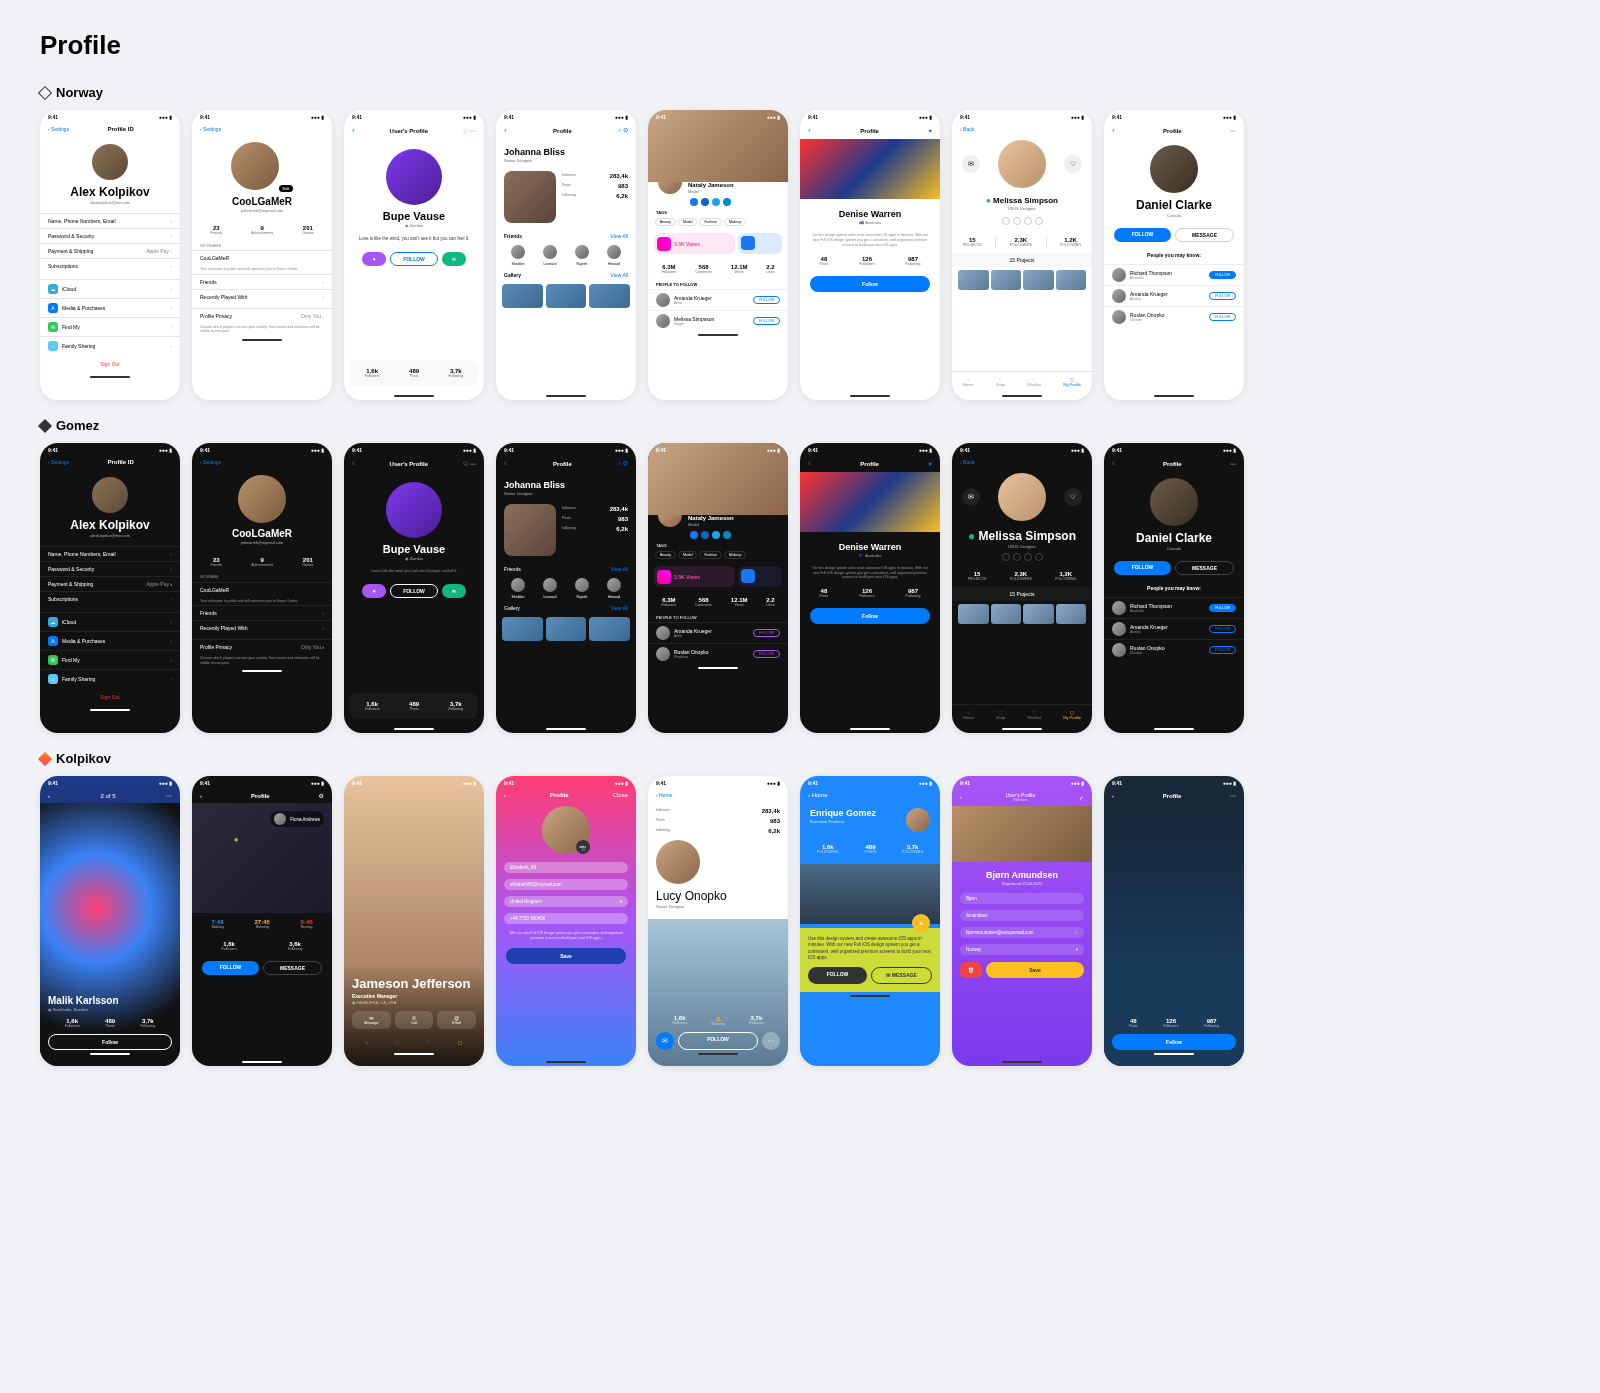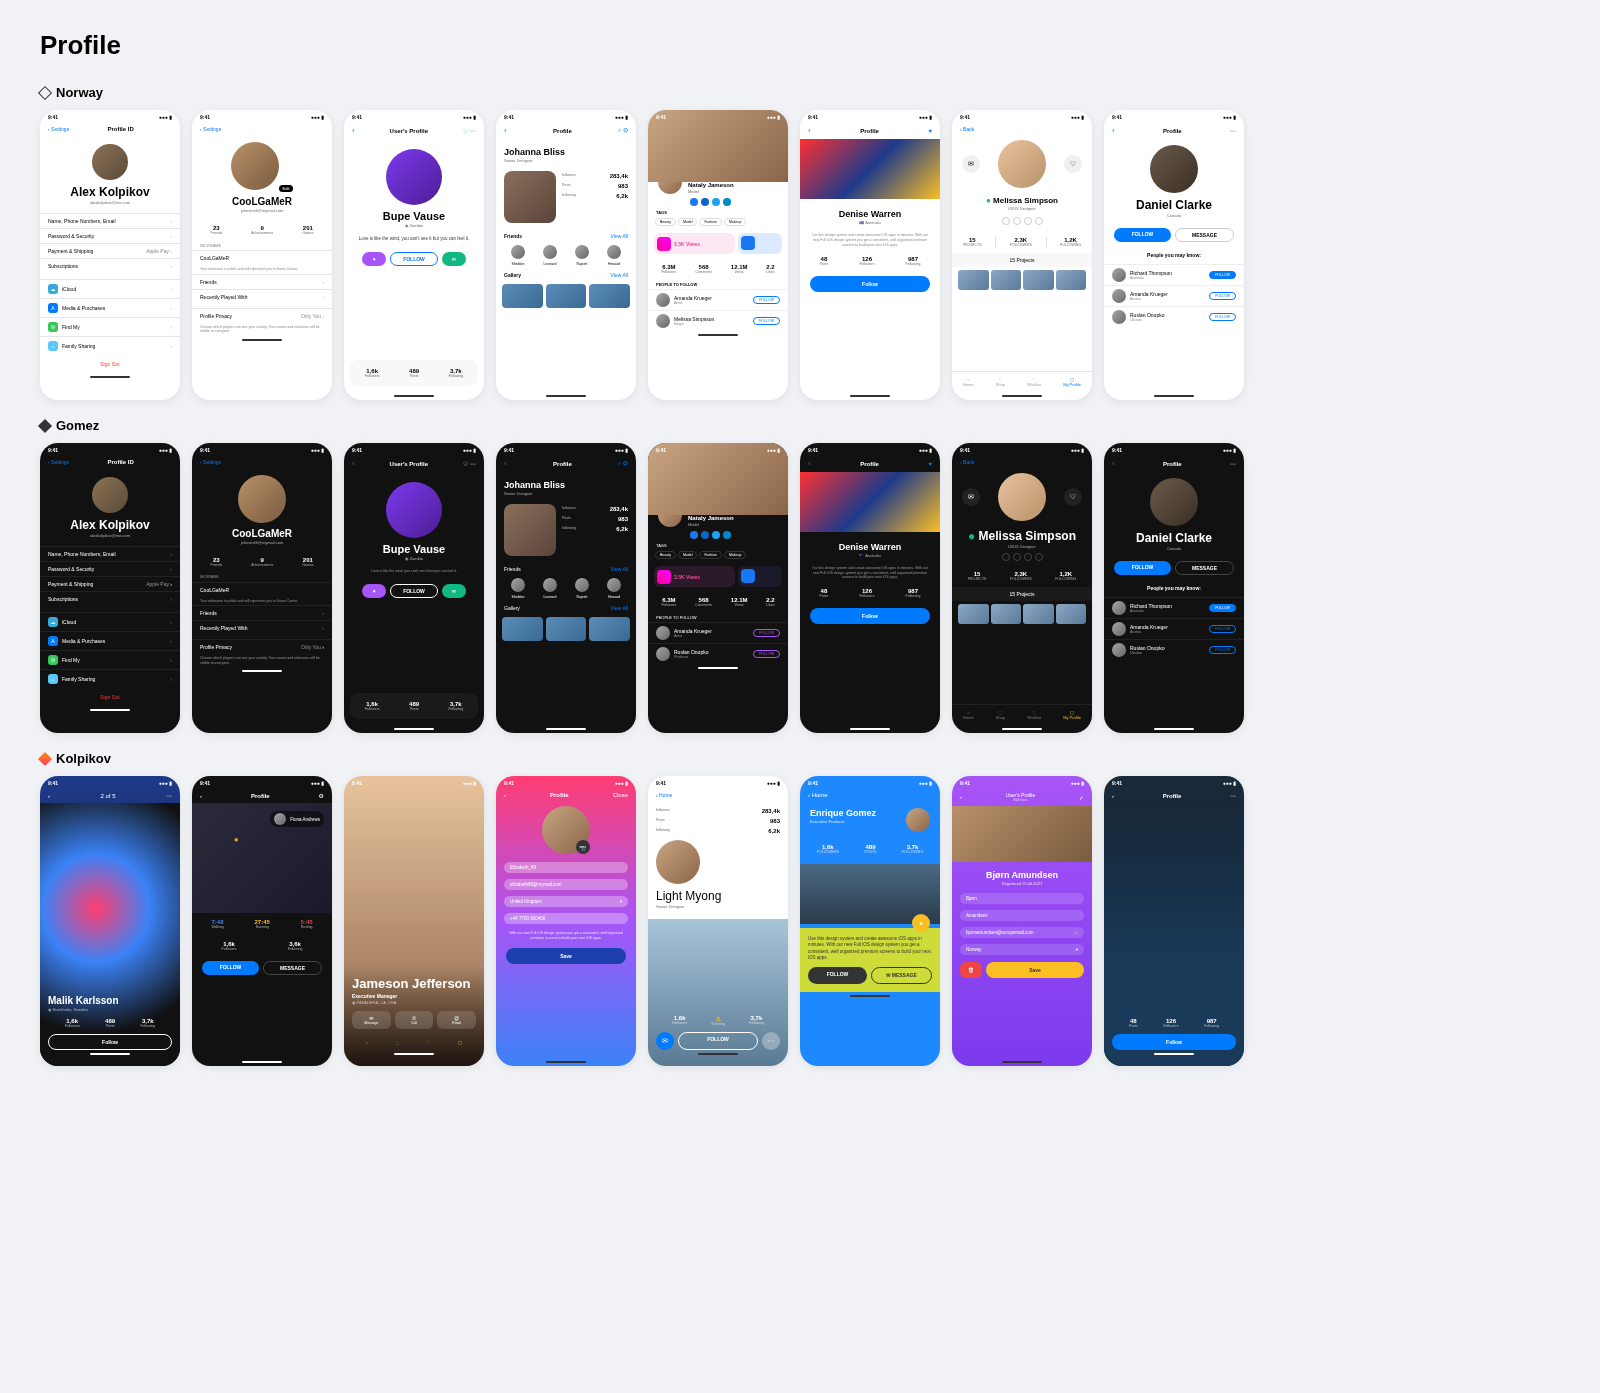--- a/index.html
+++ b/index.html
@@ -1030,21 +1030,21 @@
             <span class="stat-v">983</span>
           </div>
           <div style="display:flex;justify-content:space-between;padding:2px 0">
             <span class="stat-l">following</span>
             <span class="stat-v">6,2k</span>
           </div>
         </div>
       </div>
       <div style="padding:0 8px"><span class="avatar" style="width:44px;height:44px;background:linear-gradient(135deg,#c9a582,#8b6549)"></span></div>
       <div style="padding:4px 8px">
-        <div style="font-size:12px;font-weight:300">Light Myong</div>
+        <div style="font-size:12px;font-weight:300">Lucy Onopko</div>
         <div class="sub">Senior Designer</div>
       </div>
       <div style="flex:1;background:linear-gradient(180deg,#a8c5d8,#5a7a94);margin-top:6px;position:relative">
         <div class="bottom-content txt-white">
           <div class="stats">
             <div class="stat">
               <div class="stat-v">1,6k</div>
               <div class="stat-l">Followers</div>
             </div>
             <div class="stat">

